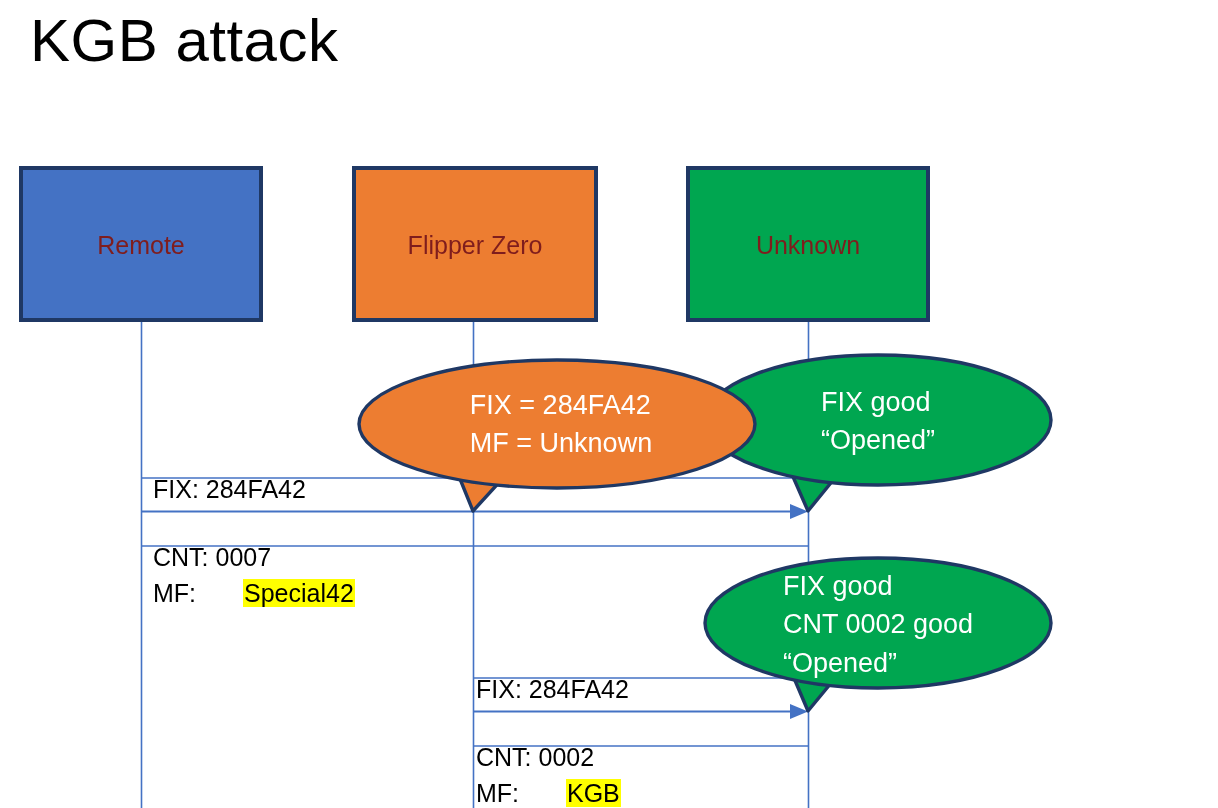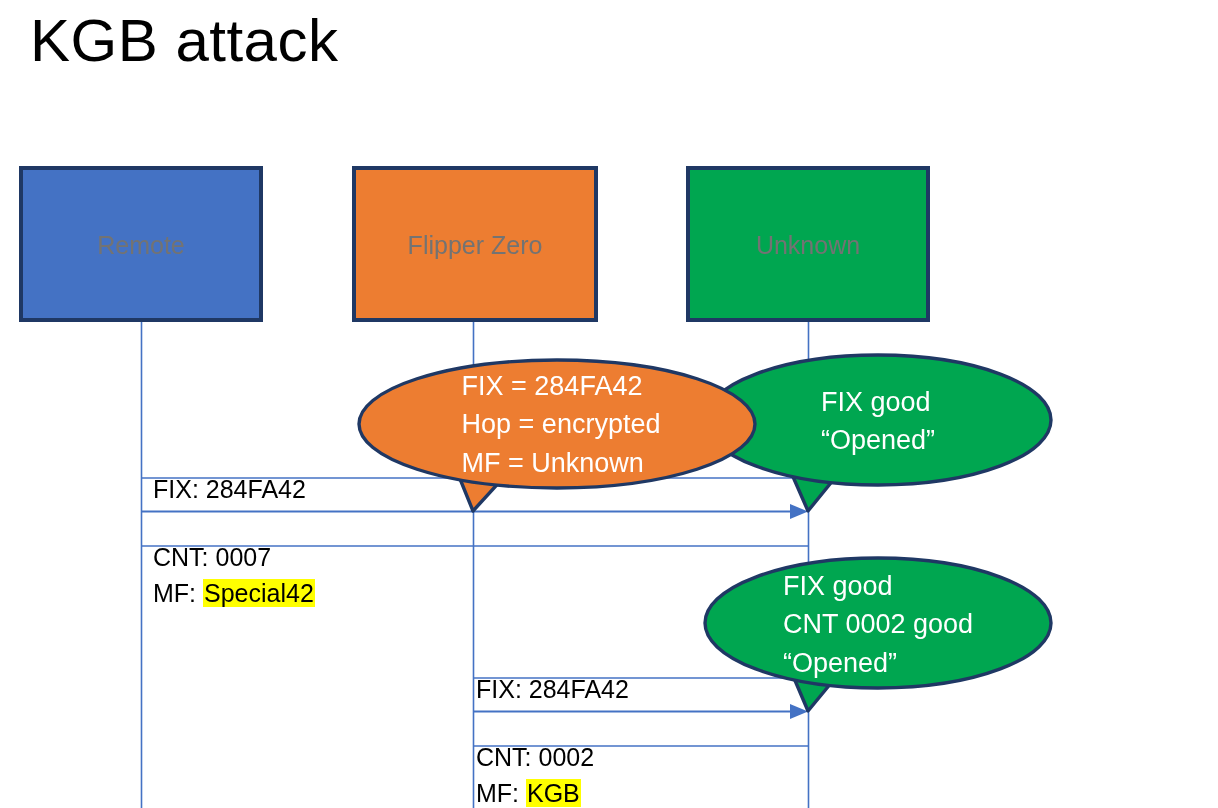--- a/index.html
+++ b/index.html
@@ -34,21 +34,21 @@
     position: absolute;
     left: 0;
     top: 0;
     width: 1218px;
     height: 808px;
   }
 
   
   .actor-label {
     position: absolute;
-    color: #737373;
+    color: #7f1d1d;
     font-size: 25px;
     font-weight: 400;
     text-align: left;
     white-space: nowrap;
     transform: translate(-50%, -50%);
   }
 
   
   .callout-text {
     position: absolute;
@@ -67,20 +67,21 @@
     color: #000000;
     font-size: 25px;
     font-weight: 400;
     line-height: 1.42;
     white-space: nowrap;
   }
   .msg-line { display: block; }
   .hl {
     background: #ffff00;
     padding: 0 1px;
+    margin-left: 40px;
   }
 </style>
 </head>
 <body>
 
 <div id="canvas">
 
   <div id="slide-title">KGB attack</div>
 
   <svg id="diagram" viewBox="0 0 1218 808">
@@ -135,21 +136,20 @@
       <ellipse cx="878" cy="623" rx="173" ry="65" fill="#00A650" stroke="#1F3864" stroke-width="3.4"></ellipse>
     </g>
   </svg>
 
   <div class="actor-label" style="left:141px; top:245px;">Remote</div>
   <div class="actor-label" style="left:475px; top:245px;">Flipper Zero</div>
   <div class="actor-label" style="left:808px; top:245px;">Unknown</div>
 
   <div class="callout-text" style="left:561px; top:424px;">
     <span class="msg-line">FIX = 284FA42</span>
-    <span class="msg-line">Hop = encrypted</span>
     <span class="msg-line">MF = Unknown</span>
   </div>
 
   <div class="callout-text" style="left:878px; top:421px;">
     <span class="msg-line">FIX good</span>
     <span class="msg-line">“Opened”</span>
   </div>
 
   <div class="callout-text" style="left:878px; top:624px;">
     <span class="msg-line">FIX good</span>

